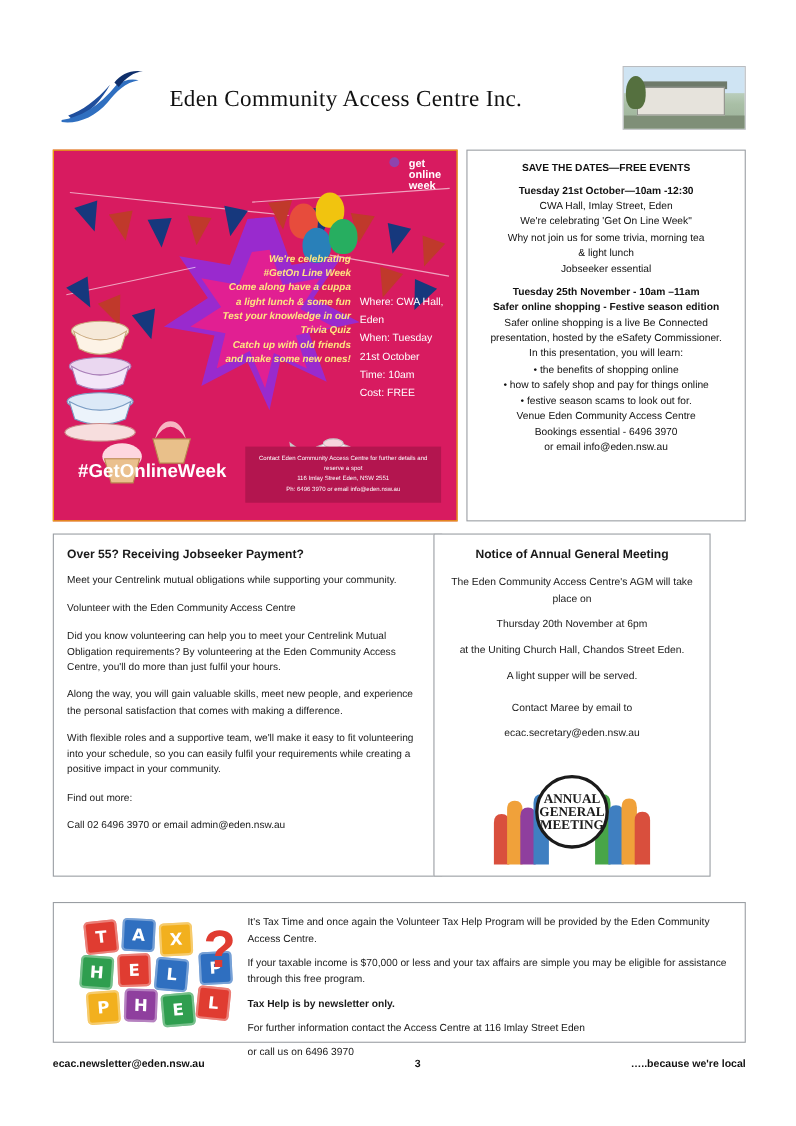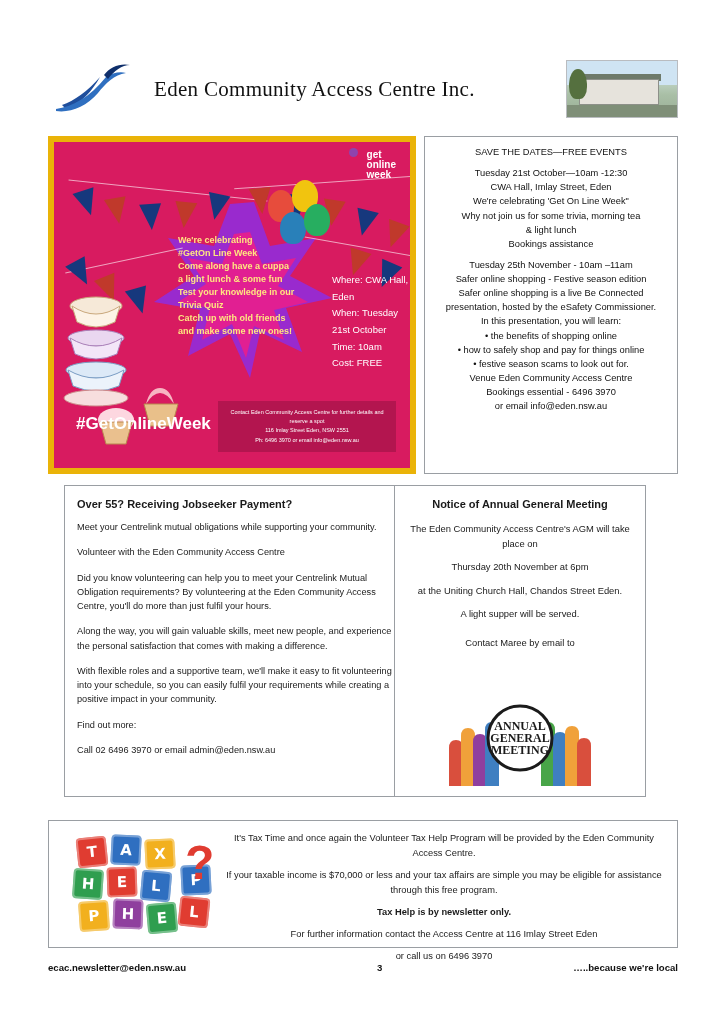--- a/index.html
+++ b/index.html
@@ -81,21 +81,21 @@
     border: 1px solid #9a9ea3;
     background: #fff;
     box-sizing: border-box;
   }
 
   
   .flyer {
     left: 48px; top: 136px;
     width: 368px; height: 338px;
     background: #d81b60;
-    border: 6px solid #eab308;
+    border: 1px solid #eab308;
     overflow: hidden;
   }
   .flyer-inner { position: absolute; inset: 0; }
 
   .gol-logo {
     position: absolute; right: 14px; top: 8px;
     color: #fff; text-align: left; line-height: 1.0;
   }
   .gol-logo .d1 { font-size: 10px; font-weight: bold; }
   .gol-logo .d2 { font-size: 10px; font-weight: bold; }
@@ -116,27 +116,28 @@
   .bunting.red { border-top-color: #c0392b; }
   .bunting.navy { border-top-color: #16387d; }
   .string {
     position: absolute;
     height: 1px;
     background: rgba(255,255,255,.6);
   }
 
   .flyer-main-text {
     position: absolute;
-    left: 124px; top: 92px;
+    left: 140px; top: 92px;
     width: 130px;
-    text-align: left;
+    text-align: right;
     color: #ffe680;
     font-size: 9px;
     line-height: 1.45;
     font-weight: bold;
+    font-style: italic;
   }
   .flyer-when {
     position: absolute;
     left: 278px; top: 130px;
     width: 82px;
     color: #fff;
     font-size: 9.5px;
     line-height: 1.75;
   }
   .hashtag {
@@ -167,30 +168,29 @@
   
   .savedates {
     left: 424px; top: 136px;
     width: 254px; height: 338px;
     padding: 8px 10px;
     text-align: center;
     font-size: 9.3px;
     line-height: 1.52;
     color: #111;
   }
-  .savedates .hd { font-weight: normal; }
+  .savedates .hd { font-weight: bold; }
   .savedates .sp { height: 7px; }
 
   
   .jobseeker {
     left: 48px; top: 485px;
     width: 354px; height: 312px;
     padding: 10px 12px;
     box-sizing: border-box;
-    margin-left: 16px;
   }
   .jobseeker h3 {
     margin: 2px 0 10px 0;
     font-size: 11px;
     font-weight: bold;
   }
   .jobseeker p {
     margin: 0 0 11px 0;
     font-size: 9.2px;
     line-height: 1.55;
@@ -225,21 +225,21 @@
   
   .taxhelp {
     left: 48px; top: 820px;
     width: 630px; height: 128px;
     box-sizing: border-box;
   }
   .taxhelp .tx {
     position: absolute;
     left: 176px; top: 10px;
     right: 14px;
-    text-align: center;
+    text-align: left;
     font-size: 9.3px;
     line-height: 1.62;
   }
   .taxhelp .tx p { margin: 0 0 7px 0; }
   .taxhelp b { font-weight: bold; }
   .blocks {
     position: absolute;
     left: 22px; top: 14px;
     width: 148px; height: 100px;
   }
@@ -390,21 +390,21 @@
   </div>
 
   <div class="panel savedates">
     <div class="hd">SAVE THE DATES—FREE EVENTS</div>
     <div class="sp"></div>
     <div class="hd">Tuesday 21st October—10am  -12:30</div>
     <div>CWA Hall, Imlay Street, Eden</div>
     <div>We're celebrating 'Get On Line Week"</div>
     <div>Why not join us for some trivia, morning tea</div>
     <div>&amp; light lunch</div>
-    <div>Bookings assistance</div>
+    <div>Jobseeker essential</div>
     <div class="sp"></div>
     <div class="hd">Tuesday 25th November  - 10am –11am</div>
     <div class="hd">Safer online shopping - Festive season edition</div>
     <div>Safer online shopping is a live Be Connected presentation, hosted by the eSafety Commissioner.</div>
     <div>In this presentation, you will learn:</div>
     <div>• the benefits of shopping online</div>
     <div>• how to safely shop and pay for things online</div>
     <div>• festive season scams to look out for.</div>
     <div>Venue Eden  Community Access Centre</div>
     <div>Bookings essential  -  6496 3970</div>
@@ -422,20 +422,21 @@
     <p>Call 02 6496 3970 or email admin@eden.nsw.au</p>
   </div>
 
   <div class="panel agm">
     <h3>Notice of Annual General Meeting</h3>
     <p>The Eden Community Access Centre's AGM will take place on</p>
     <p>Thursday 20th November at 6pm</p>
     <p>at the Uniting Church Hall, Chandos Street Eden.</p>
     <p>A light supper will be served.</p>
     <p style="margin-top:14px">Contact Maree  by email to</p>
+    <p>ecac.secretary@eden.nsw.au</p>
 
     <div class="agm-emblem">
       <svg width="170" height="96" viewBox="0 0 170 96">
 
         <g>
           <path d="M14 94 L14 56 q0 -8 7 -8 q7 0 7 8 l0 38 Z" fill="#d94f3d"></path>
           <path d="M26 94 L26 44 q0 -8 7 -8 q7 0 7 8 l0 50 Z" fill="#f0a13a"></path>
           <path d="M38 94 L38 50 q0 -8 7 -8 q7 0 7 8 l0 44 Z" fill="#8f3f9e"></path>
           <path d="M50 94 L50 38 q0 -8 7 -8 q7 0 7 8 l0 56 Z" fill="#3f7fc1"></path>
         </g>

